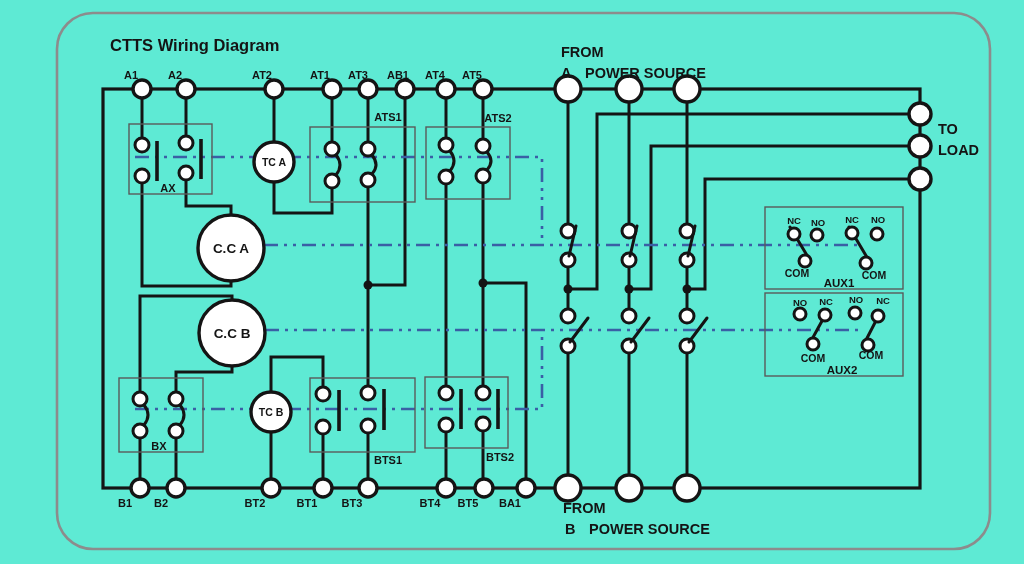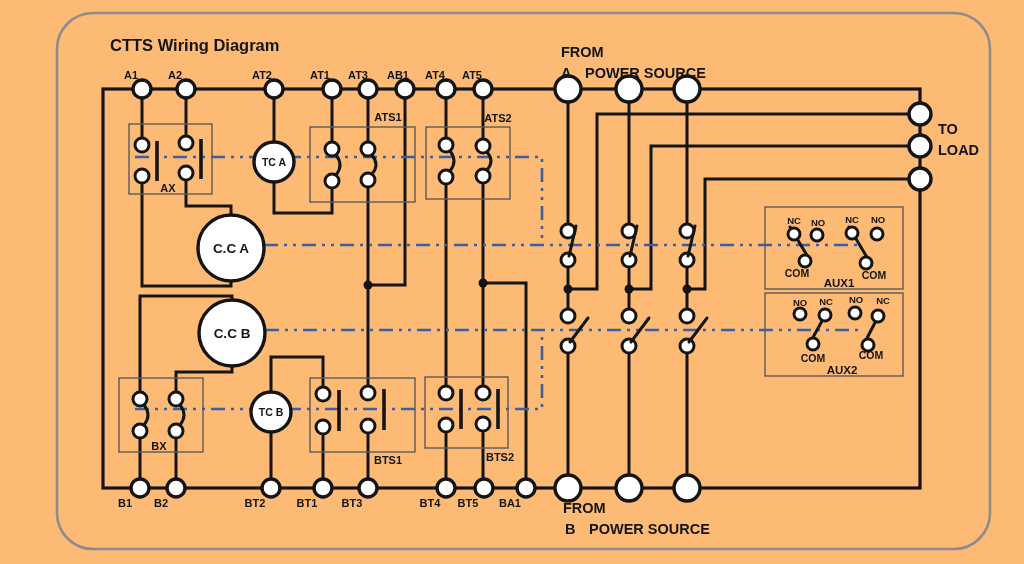--- a/index.html
+++ b/index.html
@@ -1,16 +1,16 @@
 <!DOCTYPE html>
 <html style="--wire: #141414; --blue: #3a5fa5; --box: #5a5a5a; --border: #8c8c8c; --text: #141414;"><head>
 <meta charset="utf-8">
 <style>
   html,body{margin:0;padding:0;background:#ffffff;}
-  .stage{position:relative;width:1024px;height:564px;background:#fdba74;overflow:hidden;}
+  .stage{position:relative;width:1024px;height:564px;background:#5eead4;overflow:hidden;}
   svg{display:block;}
   text{font-family:"Liberation Sans","DejaVu Sans",sans-serif;font-weight:bold;fill:var(--text);}
   .wire{stroke:var(--wire);stroke-width:3;fill:none;stroke-linecap:square;}
   .frame{stroke:var(--wire);stroke-width:3.2;fill:none;}
   .outer{stroke:var(--border);stroke-width:2.6;fill:none;}
   .boxline{stroke:var(--box);stroke-width:1.4;fill:none;}
   .node{stroke:var(--wire);stroke-width:3.4;fill:#ffffff;}
   .contact{stroke:var(--wire);stroke-width:3;fill:#ffffff;}
   .auxc{stroke:var(--wire);stroke-width:3;fill:#ffffff;}
   .lever{stroke:var(--wire);stroke-width:3;fill:none;stroke-linecap:round;}

